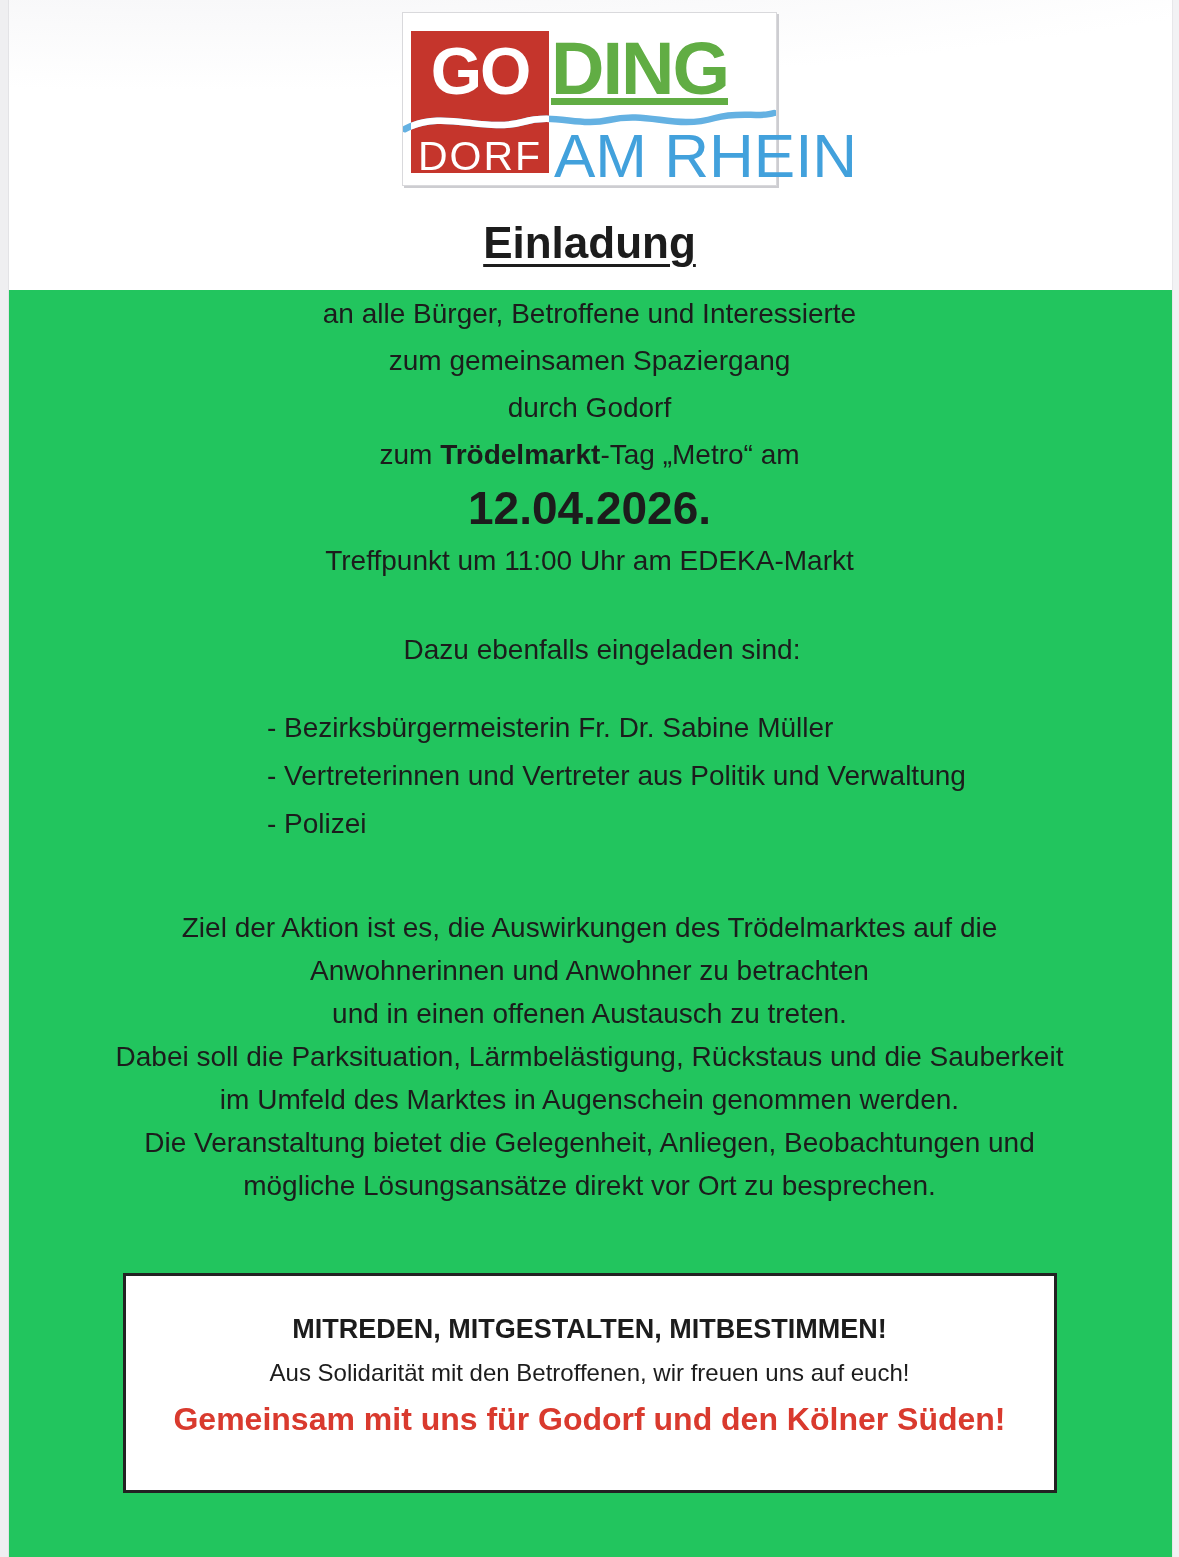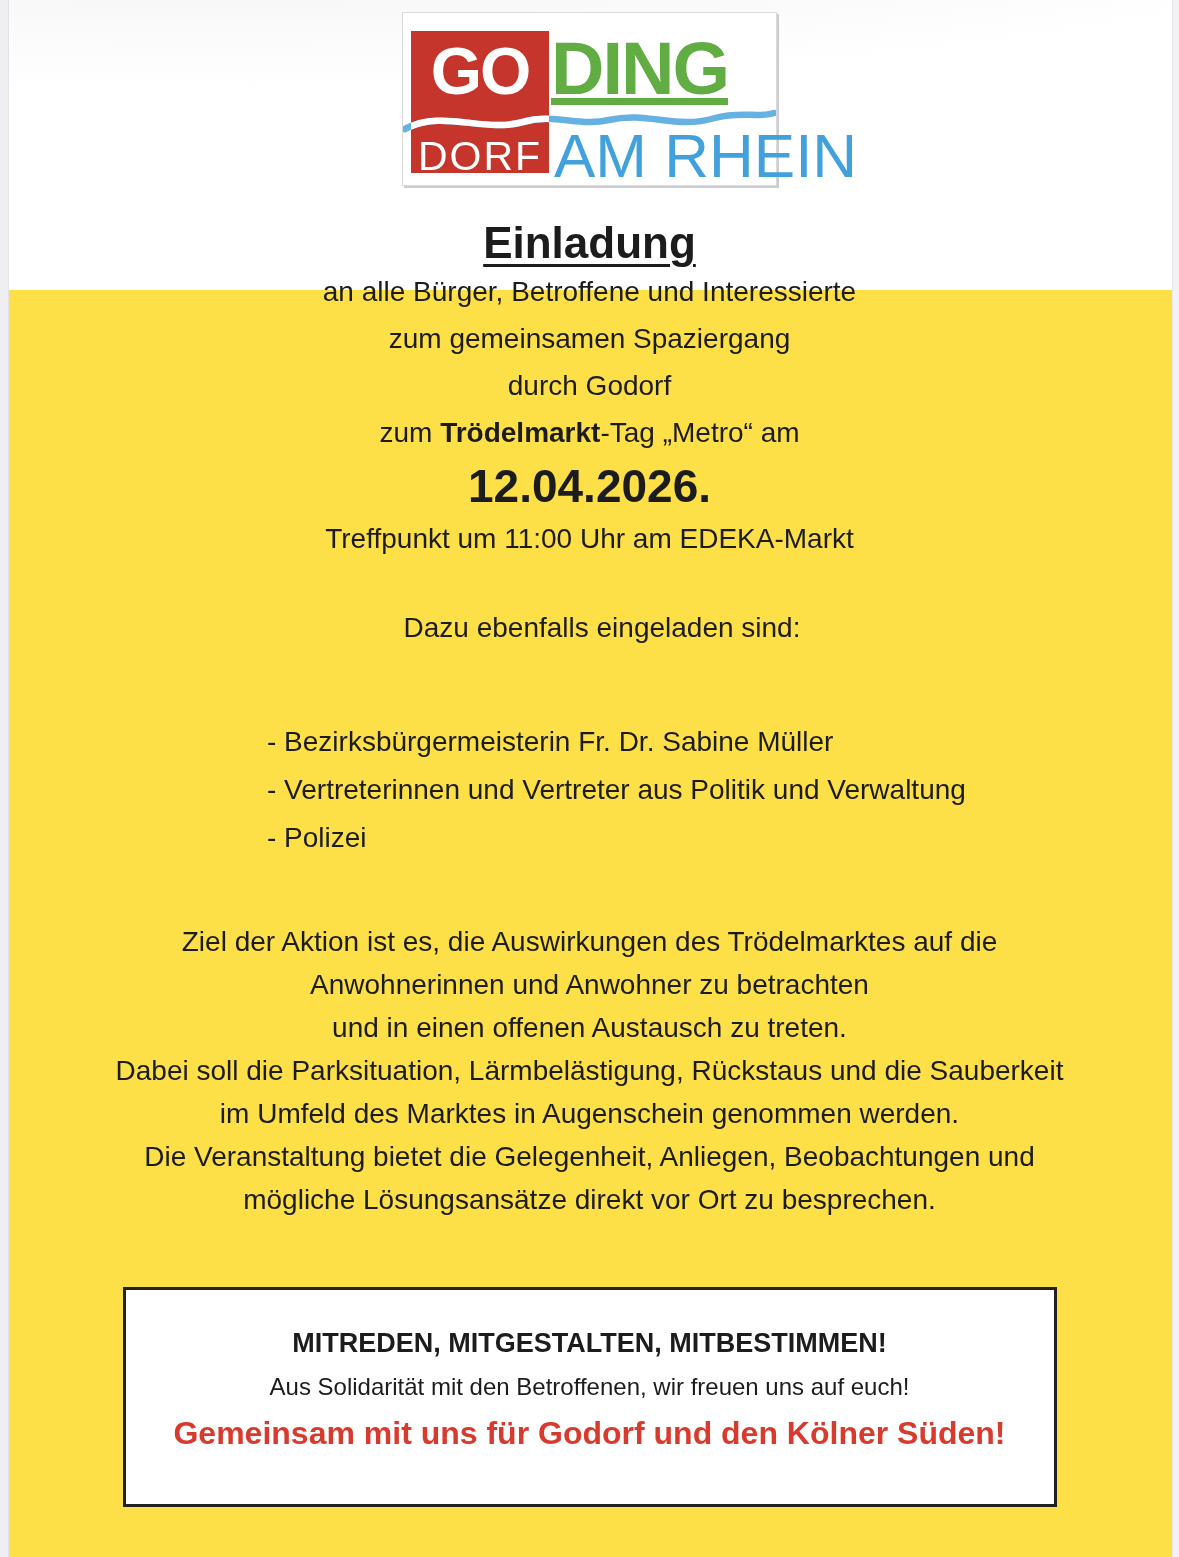--- a/index.html
+++ b/index.html
@@ -1,19 +1,19 @@
 <!DOCTYPE html>
 <html lang="de"><head>
 <meta charset="utf-8">
 <style>
   html,body{margin:0;padding:0;background:#ffffff;}
   .page{
     position:relative;
     width:1179px;height:1557px;
-    background:#fde047;
+    background:#22c55e;
     overflow:hidden;
     font-family:"Liberation Sans", sans-serif;
     color:#1c1c1c;
   }
   .page::before{
     content:"";
     position:absolute;top:0;left:0;right:0;height:290px;
     background:radial-gradient(ellipse 160% 130% at 18% -70%, #e9e9eb 0%, #f4f4f6 40%, #ffffff 78%);
     pointer-events:none;
   }
@@ -58,28 +58,28 @@
   .logo-wave-clip svg{position:absolute;left:-8px;top:0;}
 
   
   .title{
     margin-top:32px;
     font-size:44px;font-weight:700;
     text-decoration:underline;
     text-decoration-thickness:3px;
     text-underline-offset:6px;
   }
-  .intro{font-size:28px;line-height:47px;}
+  .intro{margin-top:22px;font-size:28px;line-height:47px;}
   .event-line{font-size:28px;line-height:47px;}
   .event-line b{font-weight:700;}
   .date{margin-top:2px;font-size:46px;font-weight:700;line-height:56px;}
   .meet{margin-top:10px;font-size:28px;line-height:30px;}
   .invite-heading{margin-top:56px;font-size:28px;line-height:36px;padding-left:25px;}
   .invitees{
-    margin-top:72px;
+    margin-top:36px;
     text-align:left;
     padding-left:267px;
     font-size:28px;line-height:48px;
   }
   .body-par{margin-top:58px;font-size:28px;line-height:43px;}
 
   .callout{
     box-sizing:border-box;
     position:relative;
     width:934px;

